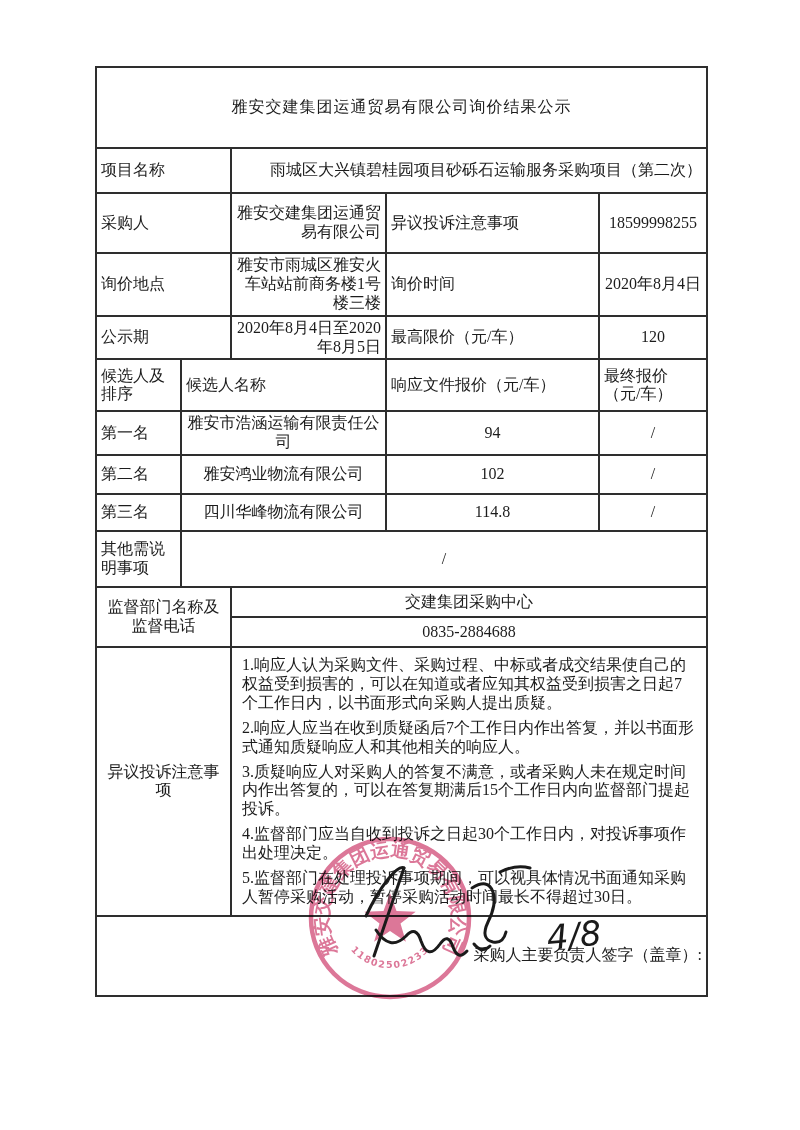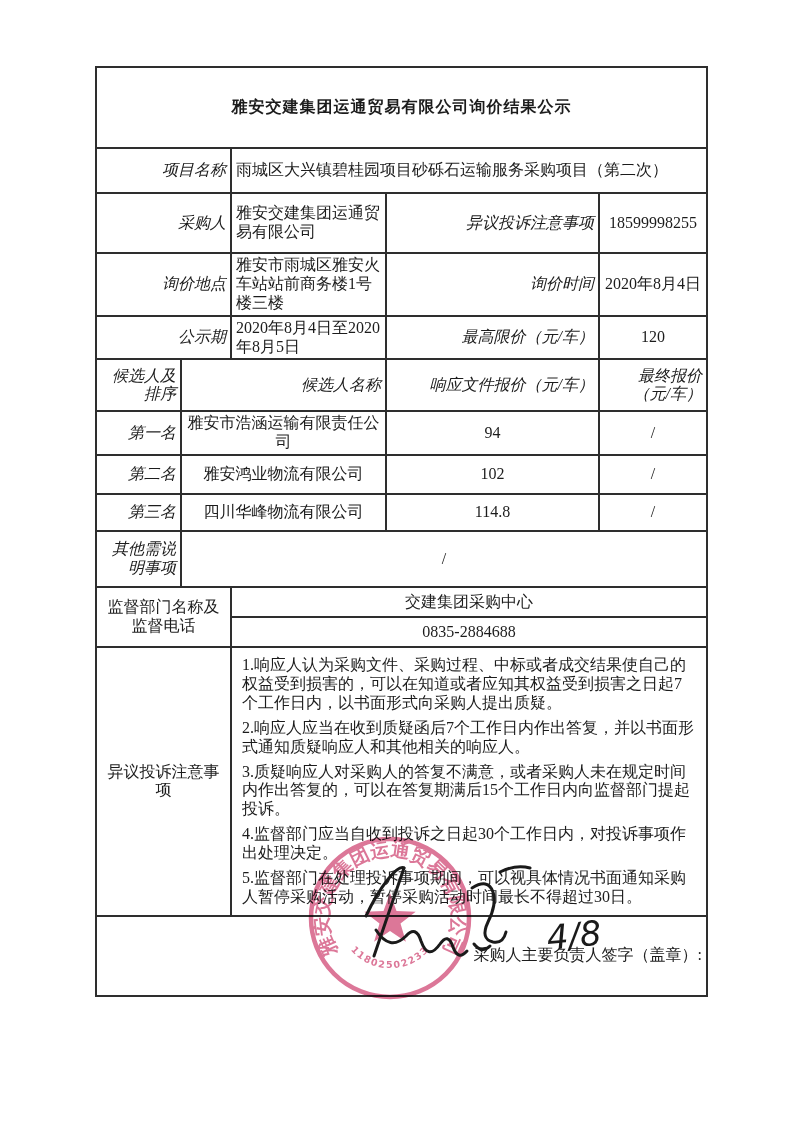--- a/index.html
+++ b/index.html
@@ -21,27 +21,27 @@
     border:2px solid #2e2e2e;
     font-size:16px;
     line-height:1.18;
     padding:2px 4px;
     vertical-align:middle;
     color:#1c1c1c;
   }
   td.title-cell{
     text-align:center;
     font-size:27px;
-    font-weight:bold;
+    font-weight:normal;
     letter-spacing:1px;
     height:75px;
   }
-  td.lbl{text-align:right;font-style:italic;}
+  td.lbl{text-align:left;}
   td.lbl-left{text-align:center;padding-left:7px;}
-  td.val-left{text-align:left;padding-left:9px;}
+  td.val-left{text-align:right;padding-left:9px;}
   td.val-center{text-align:center;}
   td.notes-cell{
     text-align:left;
     padding:6px 10px;
     font-size:15px;
     line-height:1.45;
   }
   .notes-cell div{margin:6px;}
   td.sign-cell{
     height:74px;

